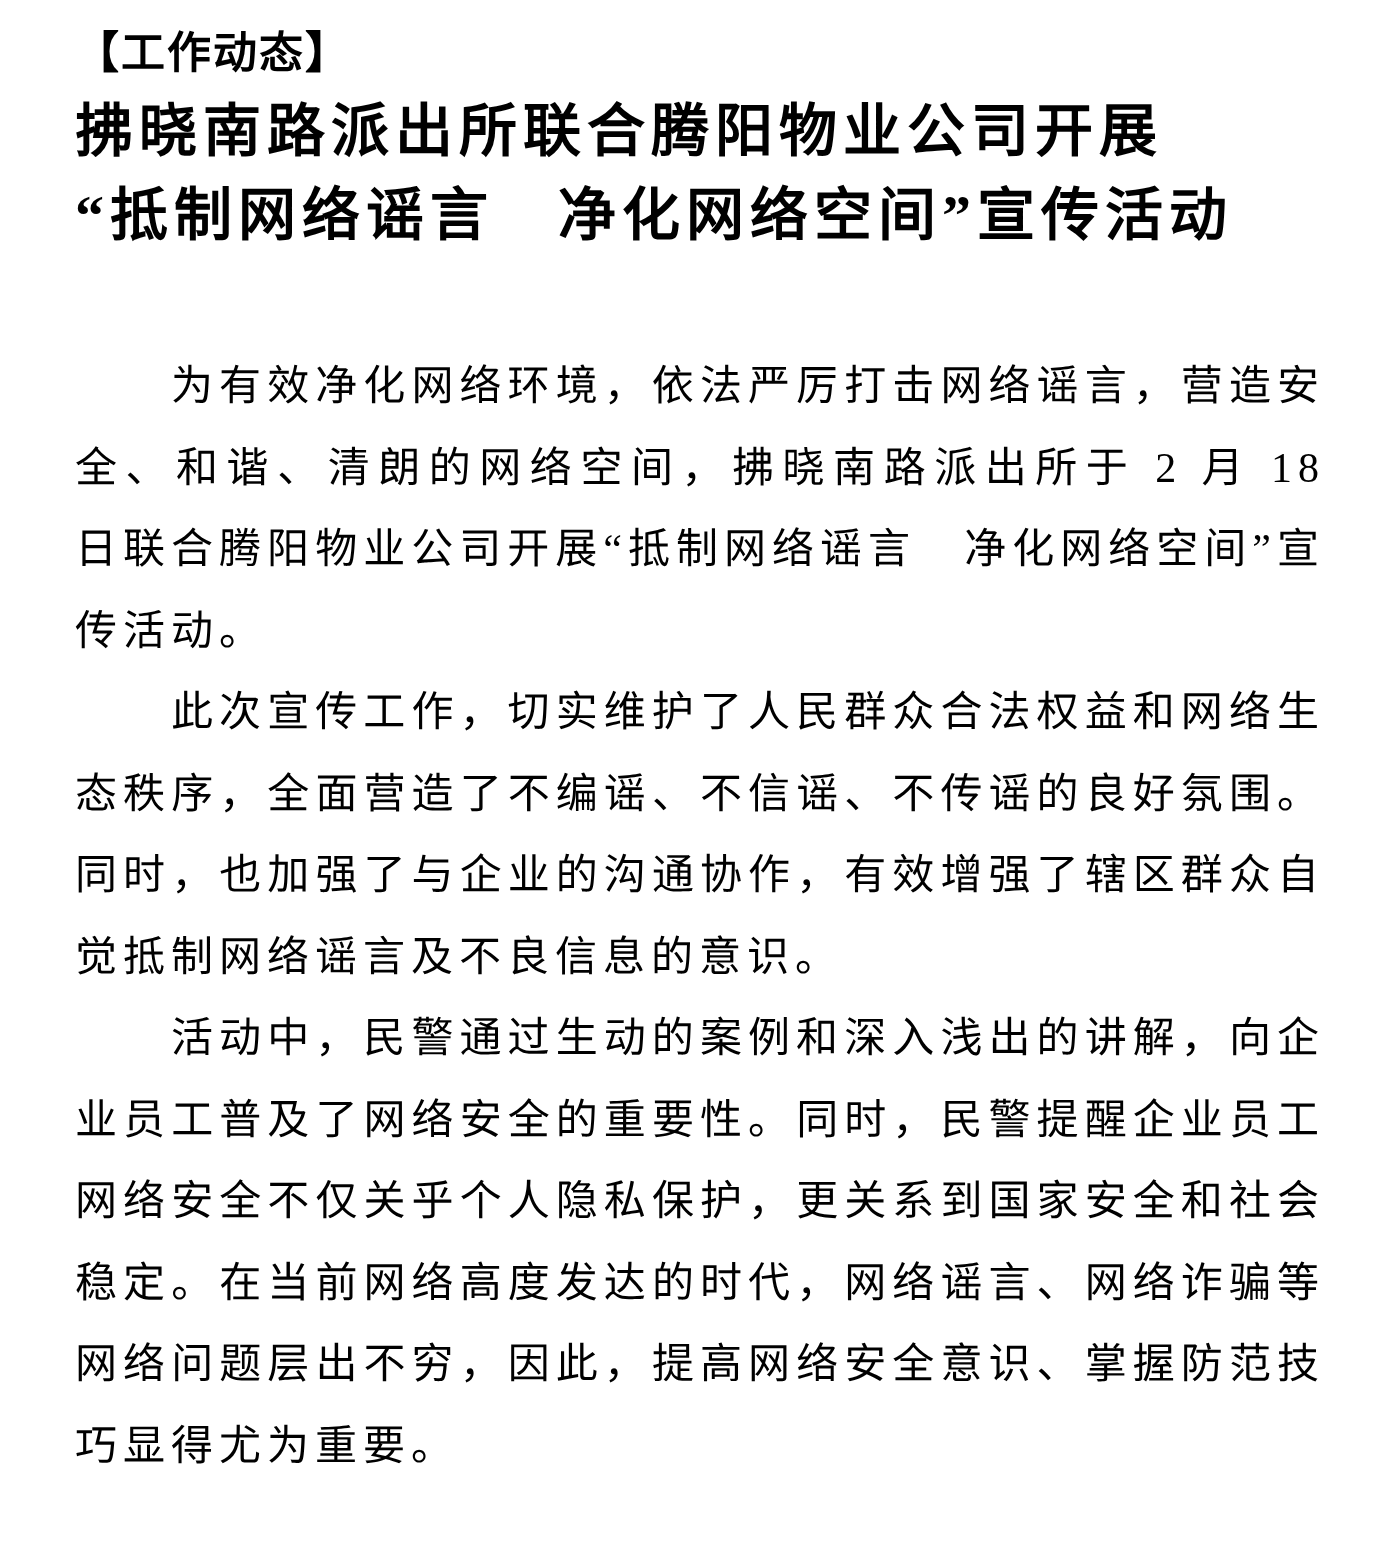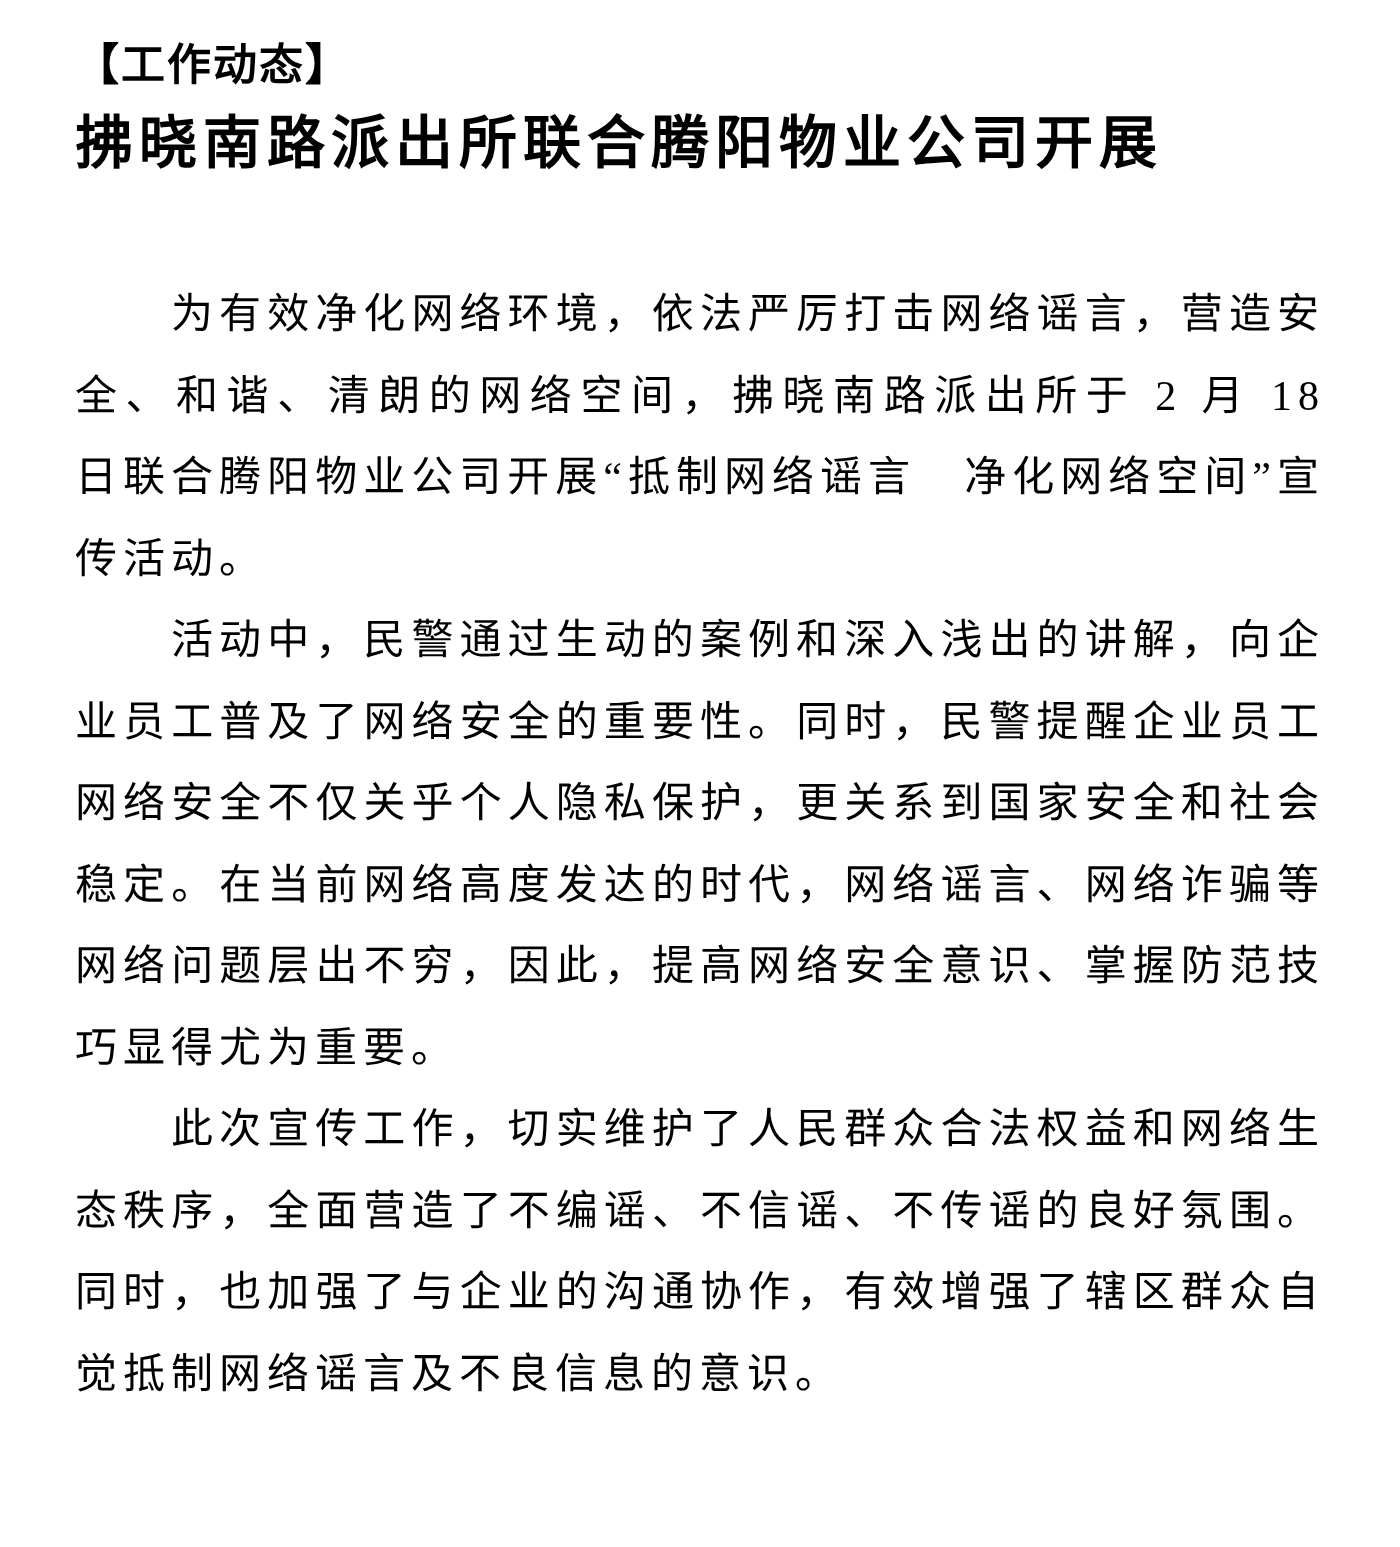--- a/index.html
+++ b/index.html
@@ -8,21 +8,21 @@
     background: #ffffff;
   }
   .page {
     position: relative;
     width: 1400px;
     height: 1547px;
     background: #ffffff;
     color: #000000;
     font-family: "Liberation Serif", "DejaVu Serif", serif;
     box-sizing: border-box;
-    padding: 40px 75px 0 75px;
+    padding: 28px 75px 0 75px;
     overflow: hidden;
   }
   .section-tag {
     font-size: 44px;
     font-weight: bold;
     line-height: 52px;
     letter-spacing: 2px;
     text-align: left;
   }
   .doc-title {
@@ -52,21 +52,22 @@
 </style>
 </head>
 <body>
 
 <div class="page">
 
   <div class="section-tag">【工作动态】</div>
 
   <div class="doc-title">
     <div class="title-line">拂晓南路派出所联合腾阳物业公司开展</div>
+    <div class="title-line">“抵制网络谣言　净化网络空间”宣传活动</div>
   </div>
 
   <div class="doc-body">
     <p>为有效净化网络环境，依法严厉打击网络谣言，营造安全、和谐、清朗的网络空间，拂晓南路派出所于 2 月 18 日联合腾阳物业公司开展“抵制网络谣言　净化网络空间”宣传活动。</p>
+    <p>此次宣传工作，切实维护了人民群众合法权益和网络生态秩序，全面营造了不编谣、不信谣、不传谣的良好氛围。同时，也加强了与企业的沟通协作，有效增强了辖区群众自觉抵制网络谣言及不良信息的意识。</p>
     <p>活动中，民警通过生动的案例和深入浅出的讲解，向企业员工普及了网络安全的重要性。同时，民警提醒企业员工网络安全不仅关乎个人隐私保护，更关系到国家安全和社会稳定。在当前网络高度发达的时代，网络谣言、网络诈骗等网络问题层出不穷，因此，提高网络安全意识、掌握防范技巧显得尤为重要。</p>
-    <p>此次宣传工作，切实维护了人民群众合法权益和网络生态秩序，全面营造了不编谣、不信谣、不传谣的良好氛围。同时，也加强了与企业的沟通协作，有效增强了辖区群众自觉抵制网络谣言及不良信息的意识。</p>
   </div>
 
 </div>
 
 </body></html>

